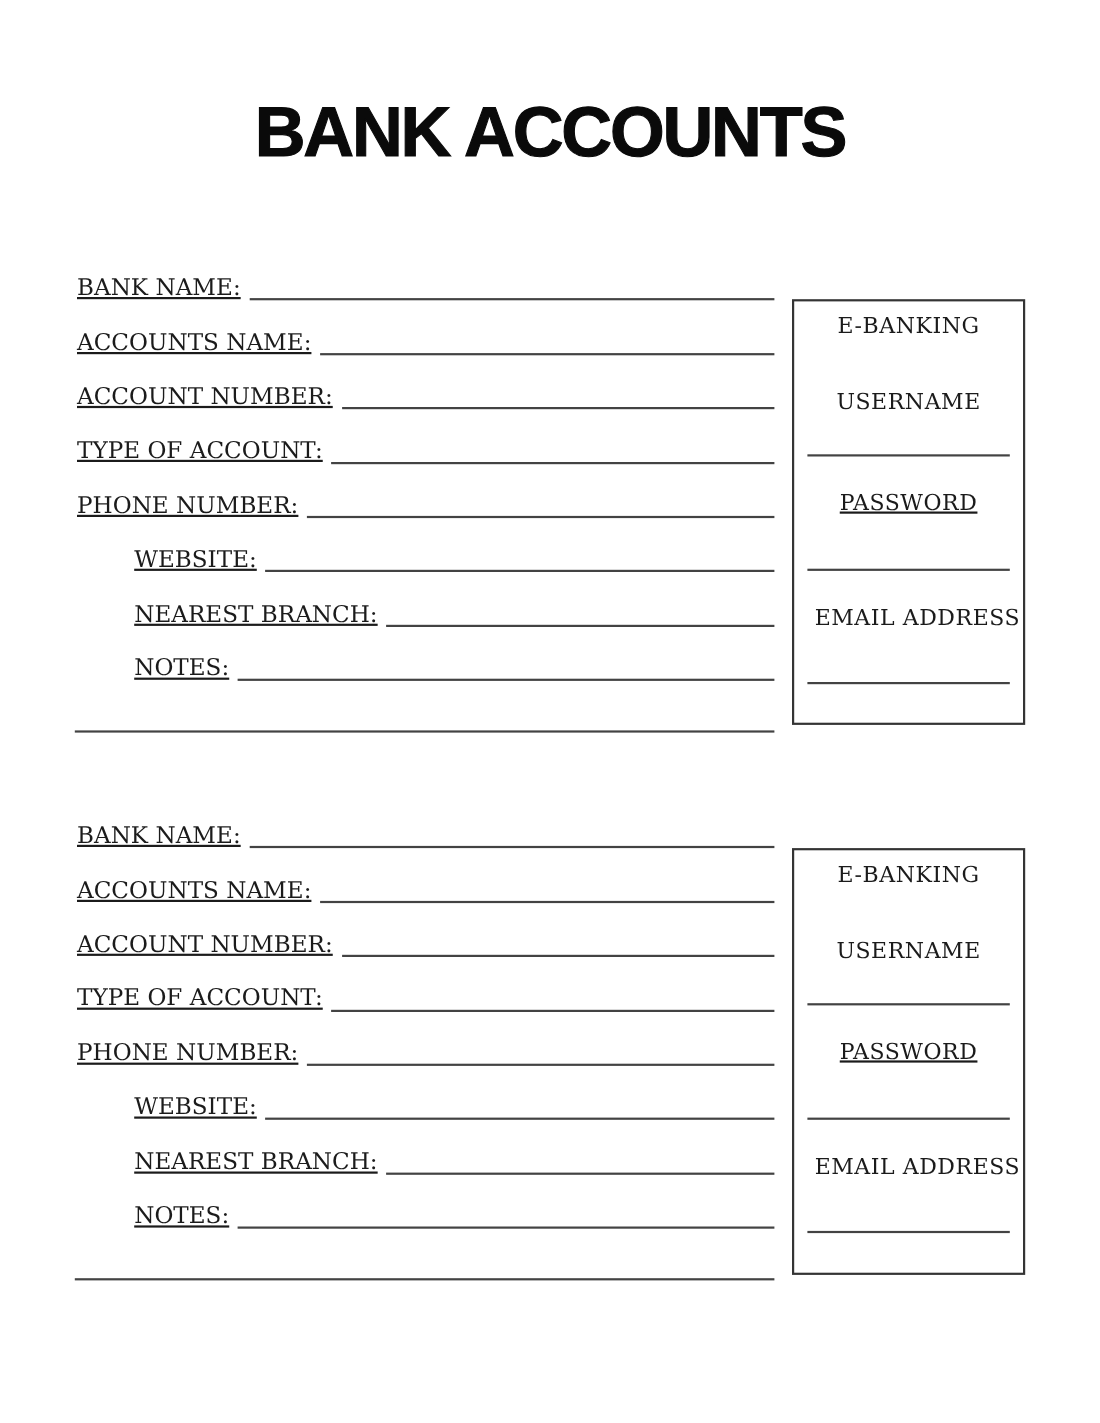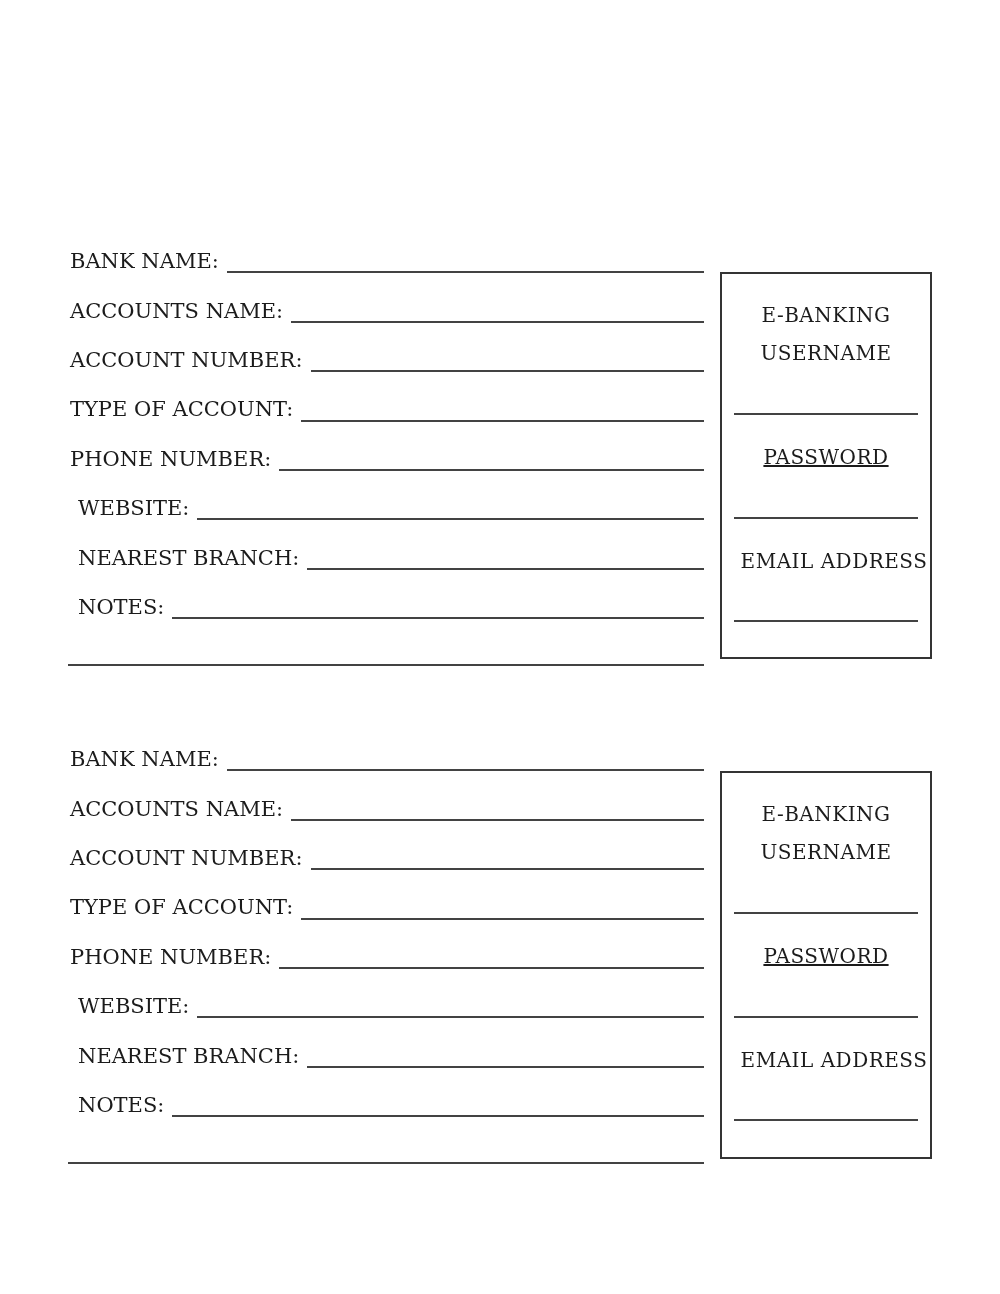--- a/index.html
+++ b/index.html
@@ -31,29 +31,30 @@
     letter-spacing:-2px;
     color:#0a0a0a;
     -webkit-text-stroke:1px #0a0a0a;
     line-height:1;
   }
   
   .section{
     position:absolute;
     left:70px;
     width:634px;
+    text-decoration:underline;
   }
   .section.s1{top:230px;}
   .section.s2{top:728px;}
   .field-row{
     display:flex;
     align-items:flex-end;
     height:49.4px;
   }
-  .field-row.indent{padding-left:8px;}
+  .field-row.indent{padding-left:8px;margin-left:44px;}
   .field-label{
     font-size:21px;
     line-height:1.2;
     padding-bottom:5px;
     white-space:nowrap;
   }
   .fill{
     flex:1;
     margin-left:8px;
     margin-bottom:6px;
@@ -78,38 +79,39 @@
   .ebank-box.b2{top:771px;height:388px;}
   .eb-label{
     position:absolute;
     left:0;right:0;
     text-align:center;
     font-size:20px;
     letter-spacing:0.5px;
     line-height:1;
     white-space:nowrap;
   }
-  .eb-title{top:31px;}
-  .eb-user{top:69px;}
+  .eb-title{top:12px;}
+  .eb-user{top:81px;}
   .eb-pass{top:173px;text-decoration:underline;}
   .eb-email{top:277px;margin-left:16px;}
   .eb-line{
     position:absolute;
     left:12px;right:12px;
     border-top:2px solid var(--line);
   }
   .eb-line1{top:139px;}
   .eb-line2{top:243px;}
   .eb-line3{top:346px;}
 </style>
 </head>
 <body>
 
 <div class="page">
 
+  <h1 class="doc-title">BANK ACCOUNTS</h1>
 
   <div class="section s1">
     <div class="field-row">
       <span class="field-label">BANK NAME:</span>
       <span class="fill"></span>
     </div>
     <div class="field-row">
       <span class="field-label">ACCOUNTS NAME:</span>
       <span class="fill"></span>
     </div>

